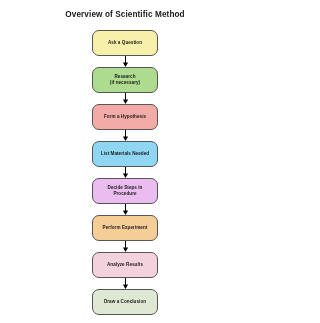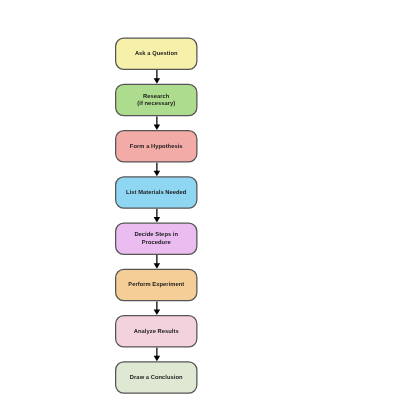--- a/index.html
+++ b/index.html
@@ -78,20 +78,21 @@
     width: 9px;
     height: 11px;
     display: block;
   }
 </style>
 </head>
 <body>
 
 <div id="flowchart-page">
 
+  <div id="chart-title">Overview of Scientific Method</div>
 
   <div id="flow-column">
       <div class="flow-step">
         <div class="flow-node" style="background: rgb(247, 240, 171); border-color: rgb(85, 85, 85);">
           <span class="flow-node-label">Ask a Question</span>
         </div>
         <svg class="flow-arrow" viewBox="0 0 9 11">
           <line x1="4.5" y1="0" x2="4.5" y2="7.6" stroke="#000000" stroke-width="1"></line>
           <polygon points="4.5,11 1.9,6.6 7.1,6.6" fill="#000000"></polygon>
         </svg>

